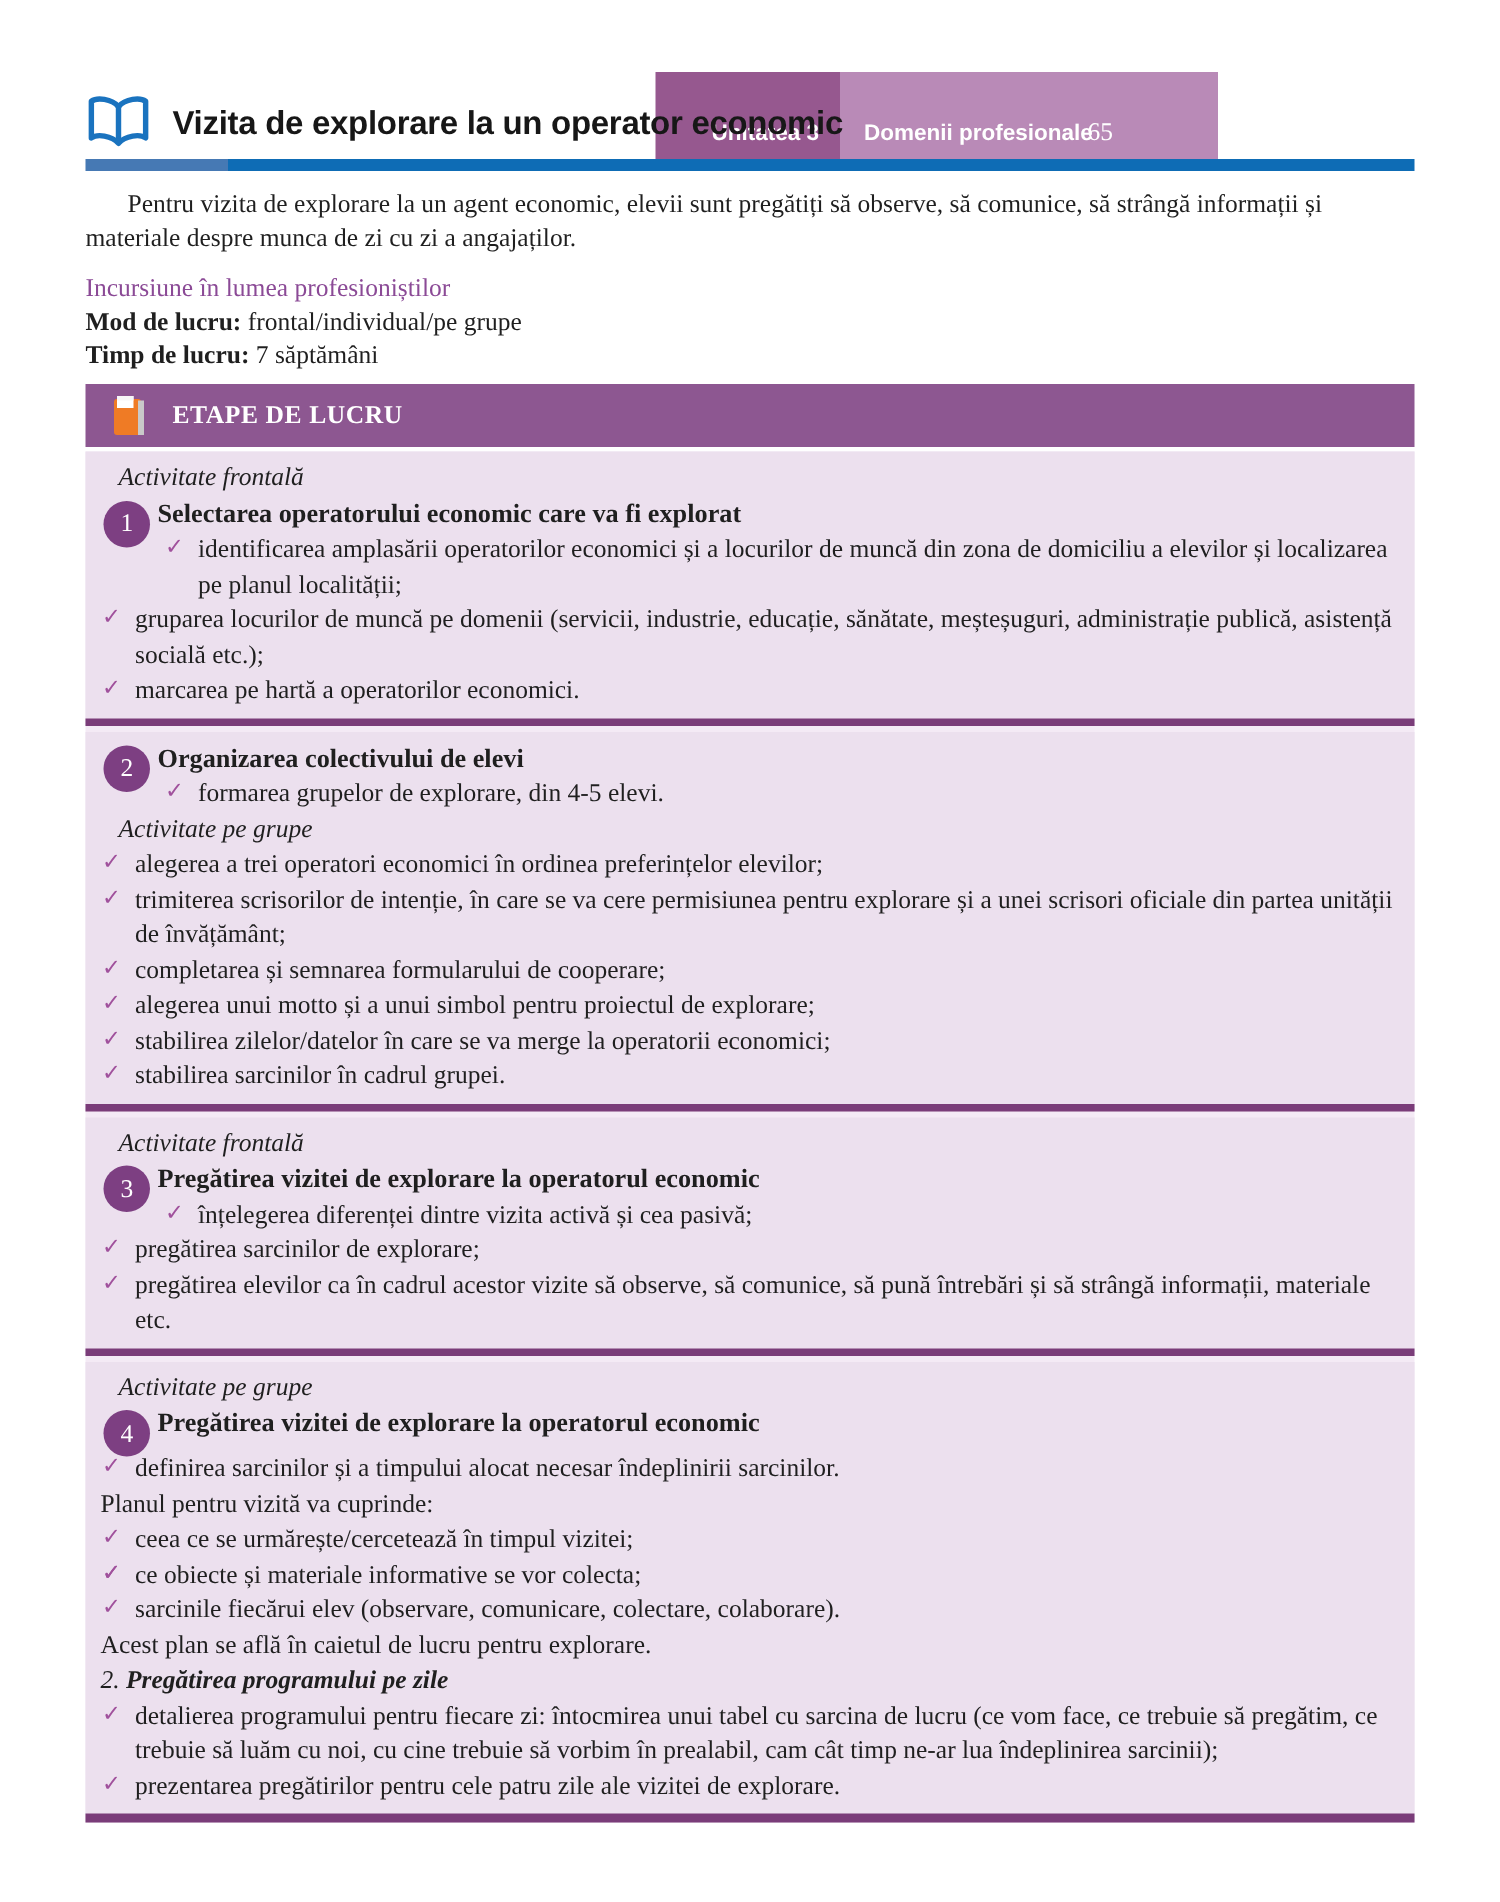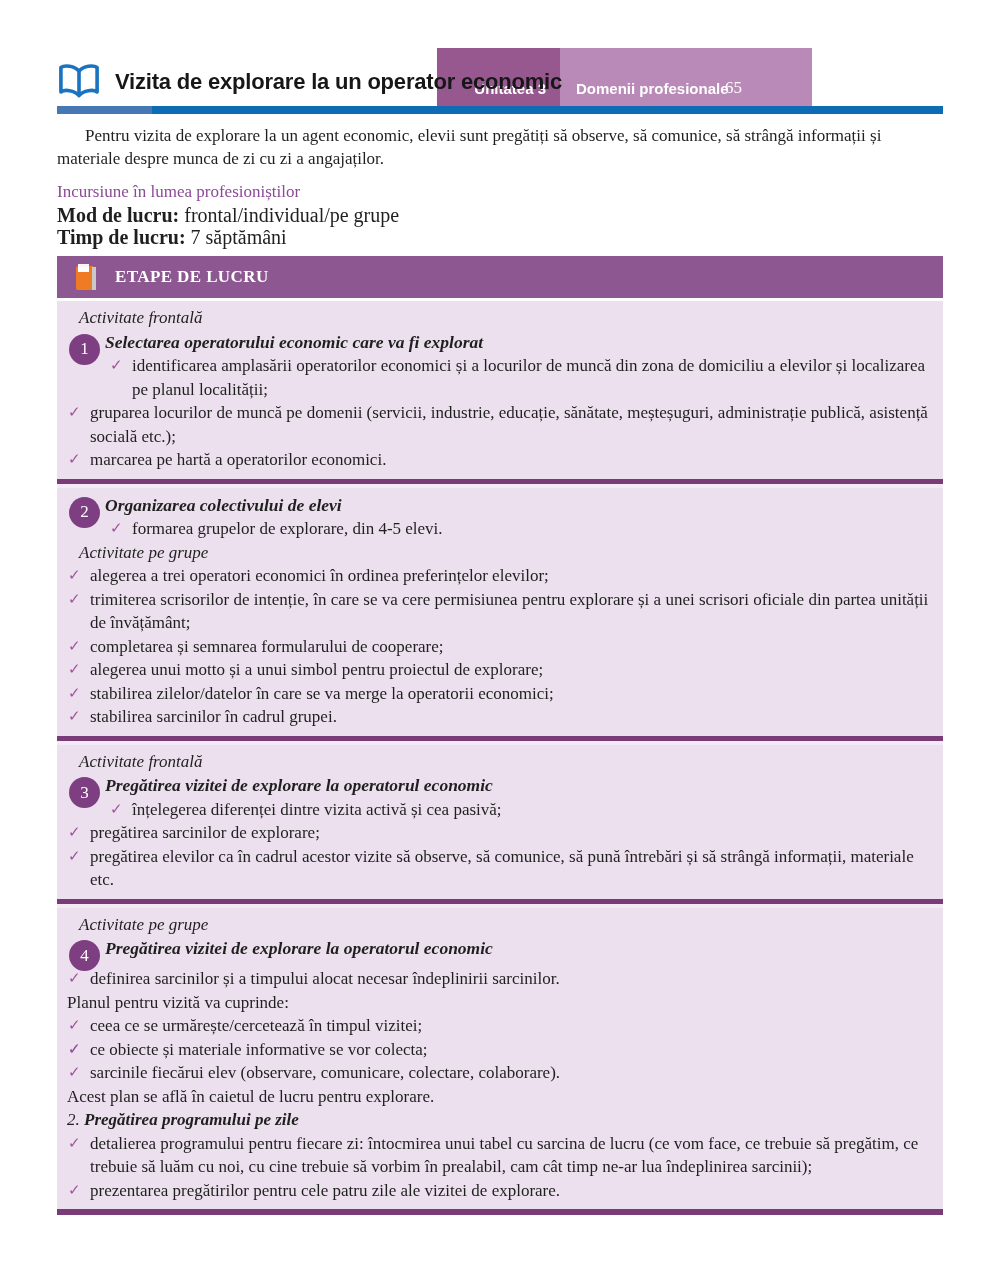--- a/index.html
+++ b/index.html
@@ -37,39 +37,39 @@
   .book-icon{flex:0 0 auto;display:block;}
   h1.page-title{margin:0;font-family:"Liberation Sans", sans-serif;font-weight:bold;
                 font-size:22px;letter-spacing:-0.2px;color:#171717;}
   .title-rule{margin-top:4px;height:8px;display:flex;}
   .title-rule .seg-a{width:95px;background:var(--blue-light);}
   .title-rule .seg-b{flex:1;background:var(--blue);}
 
   .intro{margin:10px 0 0 0;font-size:17px;line-height:23px;text-indent:28px;}
 
   .lesson-heading{margin:12px 0 2px 0;font-size:17px;font-weight:normal;color:var(--heading-purple);}
-  .meta-line{font-size:20px;line-height:22px;}
+  .meta-line{font-size:17px;line-height:22px;}
   .meta-line b{font-weight:bold;}
 
   
   .banner{margin-top:8px;height:42px;background:var(--banner);display:flex;align-items:center;padding-left:18px;box-sizing:border-box;}
   .banner-label{color:#fff;font-weight:bold;font-size:17px;letter-spacing:0.4px;margin-left:16px;}
 
   
   .sections{margin-top:3px;background:var(--gap-bg);}
   .section{background:var(--block-bg);border-bottom:5px solid var(--sep);
            padding:5px 14px 7px 10px;margin-bottom:4px;font-size:17px;line-height:23.5px;}
   .section:last-child{margin-bottom:0;border-bottom-width:6px;}
 
   .activity-label{font-style:italic;margin-left:12px;}
   .step{position:relative;padding-left:38px;min-height:30px;margin-top:1px;}
   .step-badge{position:absolute;left:2px;top:3px;width:31px;height:31px;border-radius:50%;
               background:var(--circle);color:#fff;display:flex;align-items:center;justify-content:center;
               font-size:17px;font-family:"Liberation Serif",serif;}
-  .step-title{font-weight:bold;font-size:17.5px;font-style:italic;}
+  .step-title{font-weight:bold;font-size:17.5px;}
   .substep{margin-left:0;}
   .substep .pfx{font-style:italic;}
   .substep .stx{font-style:italic;font-weight:bold;}
   .check-row{position:relative;padding-left:23px;}
   .step .check-row{margin-left:4px;}
   .check-row .tick{position:absolute;left:1px;top:0;color:var(--check);font-size:15px;}
   .lead-line b{font-weight:normal;}
 </style>
 </head>
 <body>

